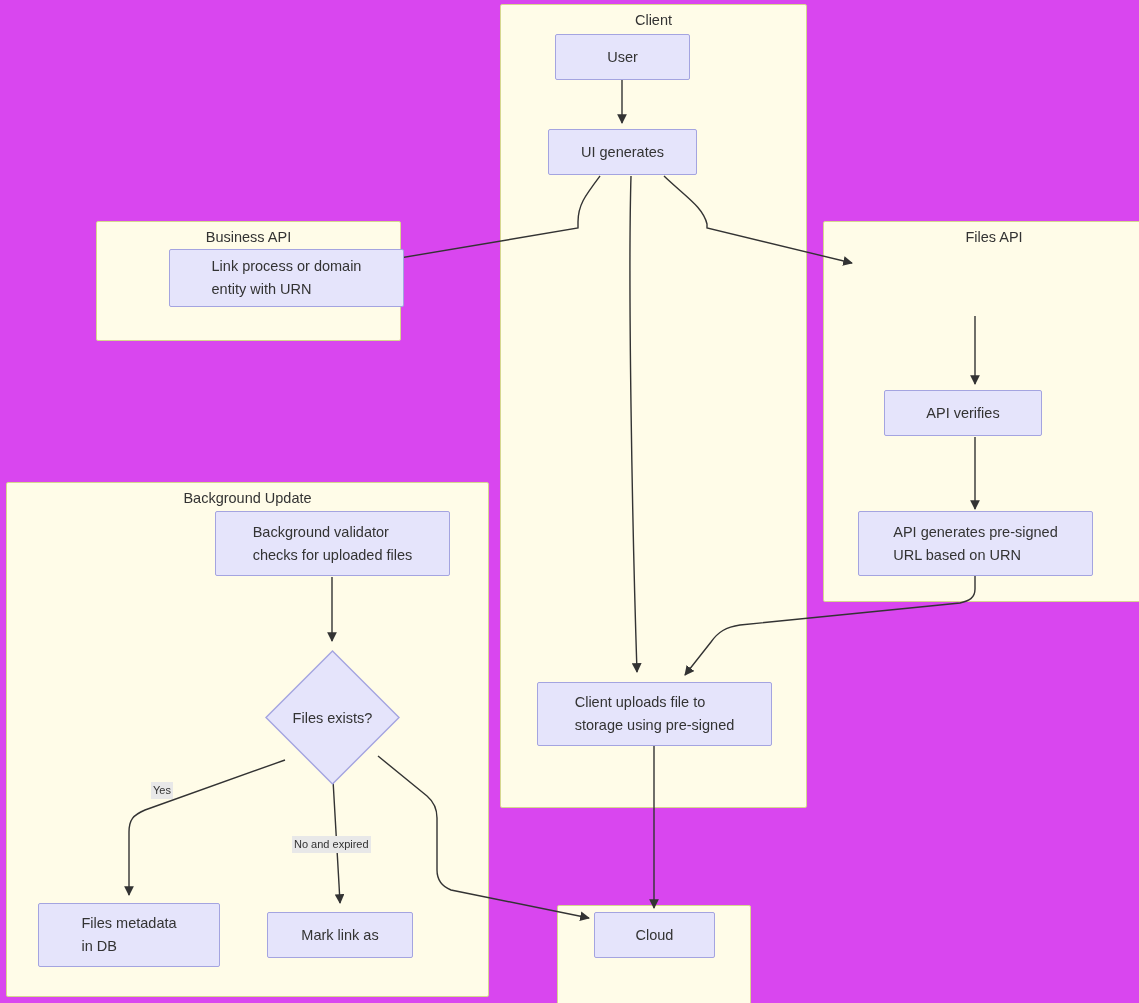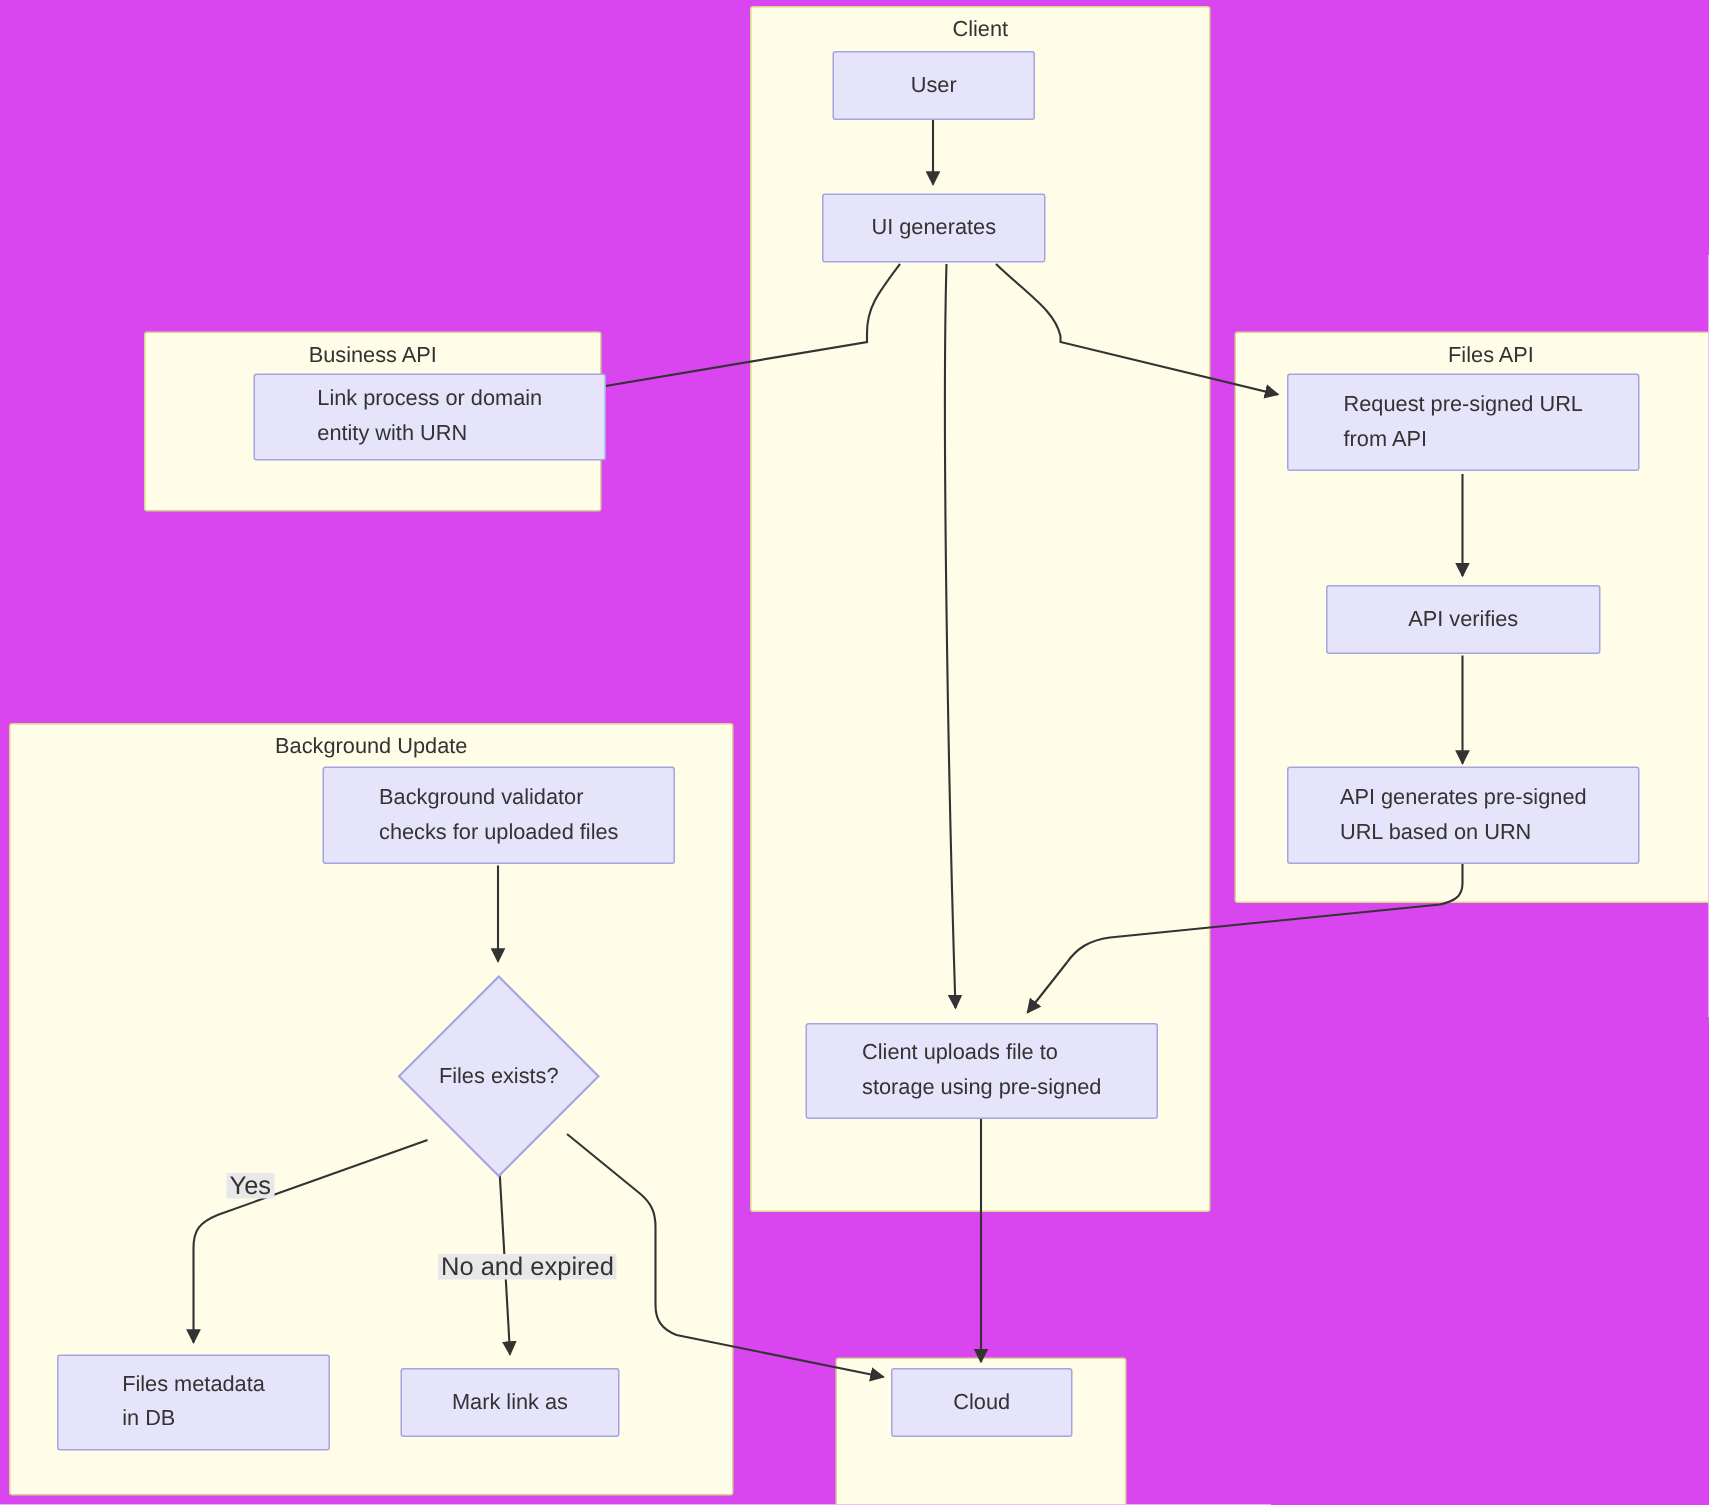--- a/index.html
+++ b/index.html
@@ -86,21 +86,21 @@
     font-size: 14.5px;
     color: #333333;
     line-height: 20px;
   }
 
   .edge-label {
     position: absolute;
     z-index: 4;
     background: #e8e8e8;
     color: #333333;
-    font-size: 17px;
+    font-size: 11px;
     line-height: 17px;
     padding: 0 2px;
     white-space: nowrap;
   }
 </style>
 </head>
 <body>
 
 <div id="canvas">
 
@@ -170,26 +170,22 @@
 
   <div class="node" style="left:548px; top:129px; width:149px; height:46px;">
     <div class="label">UI generates</div>
   </div>
 
   <div class="node" style="left:131px; top:249px; width:235px; height:58px;margin-left:38px;">
     <div class="label">Link process or domain
 entity with URN</div>
   </div>
 
-  <div class="node" style="left:858px; top:249px; width:235px; height:65px;">
-    <div class="label">Request pre-signed URL
-from API</div>
-  </div>
-
-  <div class="node" style="left:884px; top:390px; width:183px; height:46px;">
+
+  <div class="node" style="left:884px; top:390px; width:158px; height:46px;">
     <div class="label">API verifies</div>
   </div>
 
   <div class="node" style="left:858px; top:511px; width:235px; height:65px;">
     <div class="label">API generates pre-signed
 URL based on URN</div>
   </div>
 
   <div class="node" style="left:537px; top:682px; width:235px; height:64px;">
     <div class="label">Client uploads file to

